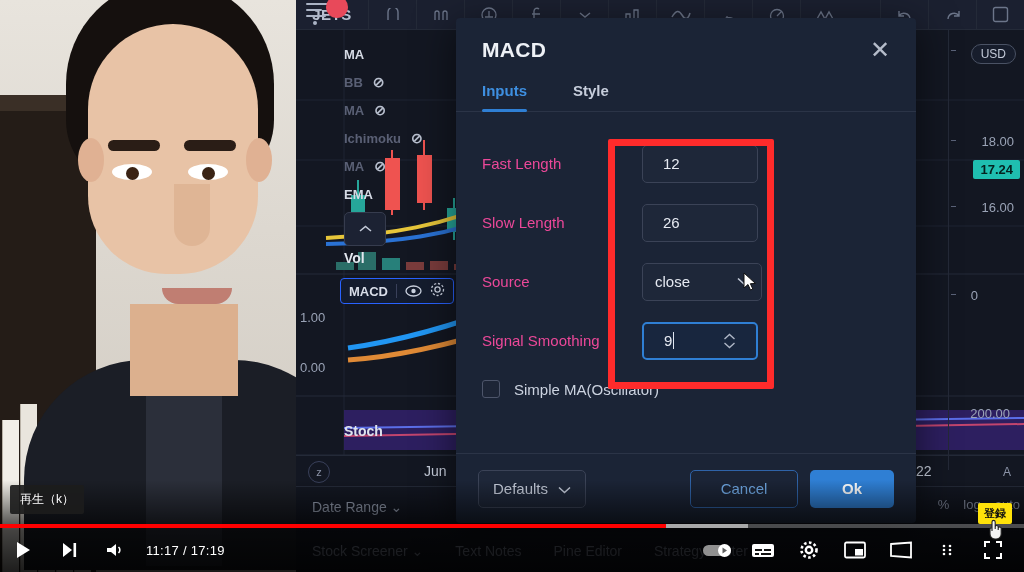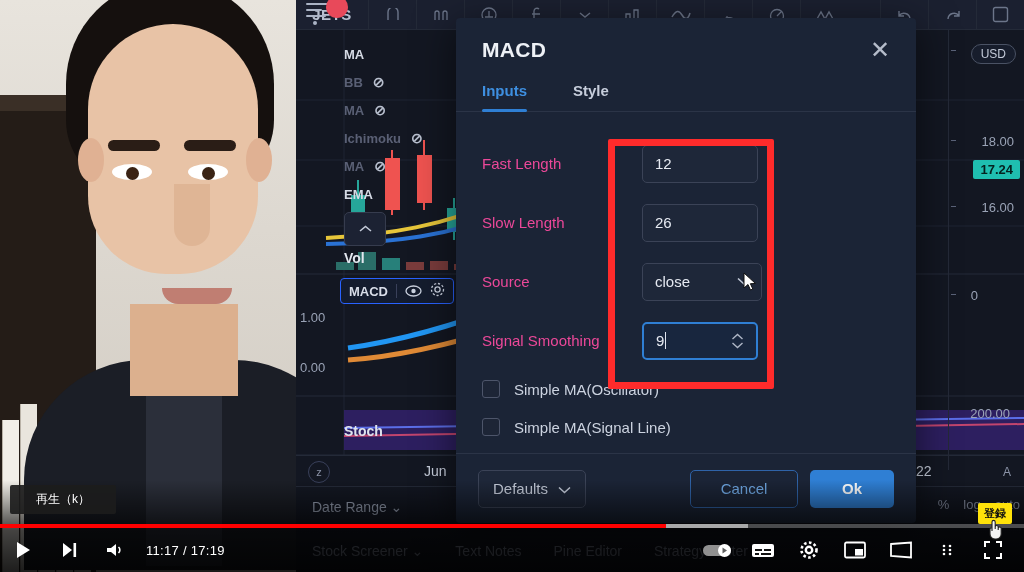--- a/index.html
+++ b/index.html
@@ -102,21 +102,21 @@
   .modal-tabs { display: flex; gap: 46px; padding: 0 26px; border-bottom: 1px solid #2b3447; }
   .tab { padding-bottom: 12px; font-size: 15px; font-weight: 600; color: #c7cedc; position: relative; }
   .tab.active { color: #3e8fe0; }
   .tab.active::after { content: ""; position: absolute; left: 0; right: 0; bottom: -1px; height: 3px; background: #2f7fd4; border-radius: 2px; }
 
   .modal-body { flex: 1; padding: 22px 26px 0 26px; }
   .frow { display: flex; align-items: center; height: 59px; }
   .flabel { width: 160px; color: #ec4899; font-size: 15px; }
   .finput {
     width: 116px; height: 38px; border: 1px solid #3b4357; border-radius: 5px; background: #1e2739;
-    color: #e6eaf2; font-size: 15px; display: flex; align-items: center; padding: 0 12px;
+    color: #e6eaf2; font-size: 15px; display: flex; align-items: center; padding: 0 20px;
   }
   .finput.focused { border: 2px solid #2f7fd4; background: #18263e; }
   .fsel { width: 120px; height: 38px; border: 1px solid #3b4357; border-radius: 5px; background: #1e2739; color: #e6eaf2; font-size: 15px; display: flex; align-items: center; padding: 0 10px 0 12px; }
   .fsel .chev { margin-left: auto; color: #c2c9d8; font-size: 12px; }
   .caret { display: inline-block; width: 1px; height: 17px; background: #dfe5f0; margin-left: 1px; }
   .stepper { margin-left: auto; display: flex; flex-direction: column; color: #aeb6c6; font-size: 10px; line-height: 9px; }
 
   .cbrow { display: flex; align-items: center; height: 38px; }
   .cbox { width: 18px; height: 18px; border: 1px solid #4d556a; border-radius: 3px; background: #1d2536; margin-right: 14px; }
   .cblabel { color: #ccd3e0; font-size: 15px; }
@@ -157,21 +157,21 @@
   .player-scrim { position: absolute; left: 0; right: 0; bottom: 0; height: 92px; background: linear-gradient(180deg, rgba(0,0,0,0) 0%, rgba(0,0,0,.72) 55%, rgba(0,0,0,.88) 100%); }
   .progress { position: absolute; left: 0; right: 0; bottom: 44px; height: 4px; background: rgba(255,255,255,.28); }
   .progress-played { position: absolute; left: 0; top: 0; height: 4px; background: #ff0000; }
   .progress-buffer { position: absolute; top: 0; height: 4px; background: rgba(255,255,255,.52); }
   .pcontrols { position: absolute; left: 0; right: 0; bottom: 0; height: 44px; display: flex; align-items: center; color: #fff; }
   .pbtn { width: 46px; height: 44px; display: flex; align-items: center; justify-content: center; }
   .ptime { font-size: 13px; color: #fff; margin-left: 8px; letter-spacing: .3px; }
   .pright { margin-left: auto; display: flex; align-items: center; padding-right: 8px; }
   .tooltip {
     position: absolute; left: 10px; bottom: 58px; background: rgba(28,28,28,.92); color: #fff;
-    font-size: 12px; padding: 6px 26px; border-radius: 2px;
+    font-size: 12px; padding: 6px 10px; border-radius: 2px;
   }
   .sub-btn { position: absolute; right: 12px; bottom: 48px; background: #ffe20a; color: #111; font-size: 11px; font-weight: 700; padding: 3px 6px; border-radius: 2px; }
   .hand-cursor { position: absolute; right: 20px; bottom: 32px; width: 18px; height: 22px; }
   .autoscale { position: absolute; right: 4px; bottom: 60px; display: flex; gap: 14px; color: #8b93a7; font-size: 13px; }
 </style>
 </head>
 <body>
 
 <div id="screen">
 
@@ -461,24 +461,20 @@
                 <path d="M1.5 2 L6.5 6.5 L11.5 2" stroke="#aeb6c6" stroke-width="1.4" fill="none"></path>
               </svg>
           </span>
         </div>
       </div>
 
       <div class="cbrow">
         <div class="cbox"></div>
         <div class="cblabel">Simple MA(Oscillator)</div>
       </div>
-      <div class="cbrow">
-        <div class="cbox"></div>
-        <div class="cblabel">Simple MA(Signal Line)</div>
-      </div>
     </div>
 
     <div class="modal-foot">
       <div class="btn btn-defaults">
         <span>Defaults</span>
         <span>
           <svg width="13" height="8" viewBox="0 0 13 8">
               <path d="M1 1.5 L6.5 6.5 L12 1.5" stroke="#c7cedc" stroke-width="1.5" fill="none"></path>
             </svg>
         </span>

